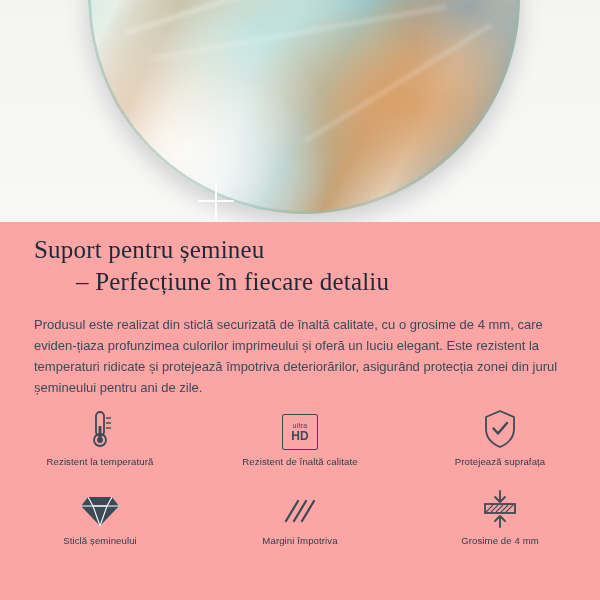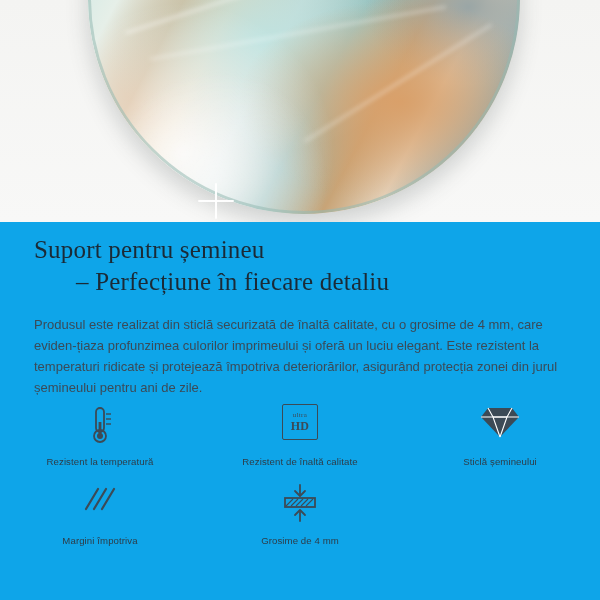--- a/index.html
+++ b/index.html
@@ -12,21 +12,21 @@
     background: #ffffff;
     font-family: "Liberation Sans", sans-serif;
     overflow: hidden;
     position: relative;
   }
 
   .page {
     position: relative;
     width: 600px;
     height: 600px;
-    background: #0ea5e9;
+    background: #fca5a5;
     overflow: hidden;
   }
 
   
   .hero {
     position: absolute;
     left: 0;
     top: 0;
     width: 600px;
     height: 222px;
@@ -152,23 +152,22 @@
   .feature {
     display: flex;
     flex-direction: column;
     align-items: center;
     justify-content: flex-start;
     padding: 6px 6px 0 6px;
   }
   .feature-icon {
     height: 46px;
     display: flex;
-    align-items: flex-start;
+    align-items: flex-end;
     justify-content: center;
-    font-family: Liberation Serif, serif;
   }
   .feature-label {
     margin-top: 6px;
     font-size: 9.6px;
     color: #2e3c48;
     text-align: center;
     letter-spacing: 0.1px;
   }
   .ultra-hd {
     width: 34px;
@@ -241,20 +240,29 @@
     <div class="feature">
       <div class="feature-icon">
         <div class="ultra-hd">
           <span class="u">ultra</span>
           <span class="hd">HD</span>
         </div>
       </div>
       <div class="feature-label">Rezistent de înaltă calitate</div>
     </div>
 
+    <div class="feature">
+      <div class="feature-icon">
+        <svg width="38" height="42" viewBox="0 0 38 42">
+          <path d="M19 3 L33 9 V21 C33 30 26 36 19 39 C12 36 5 30 5 21 V9 Z" fill="none" stroke="#3c4a56" stroke-width="1.8" stroke-linejoin="round"></path>
+          <path d="M12.5 20.5 L17 25.5 L26 15" fill="none" stroke="#3c4a56" stroke-width="2.4" stroke-linecap="round" stroke-linejoin="round"></path>
+        </svg>
+      </div>
+      <div class="feature-label">Protejează suprafața</div>
+    </div>
 
     <div class="feature">
       <div class="feature-icon">
         <svg width="42" height="36" viewBox="0 0 42 36">
           <path d="M9 4 H33 L40 13 L21 33 L2 13 Z" fill="#3c4a56"></path>
           <path d="M2 13 H40" stroke="#ffffff" stroke-width="1.1"></path>
           <path d="M9 4 L14 13 L21 33" stroke="#ffffff" stroke-width="1.1" fill="none"></path>
           <path d="M33 4 L28 13 L21 33" stroke="#ffffff" stroke-width="1.1" fill="none"></path>
           <path d="M14 13 H28" stroke="#ffffff" stroke-width="1.1"></path>
         </svg>

